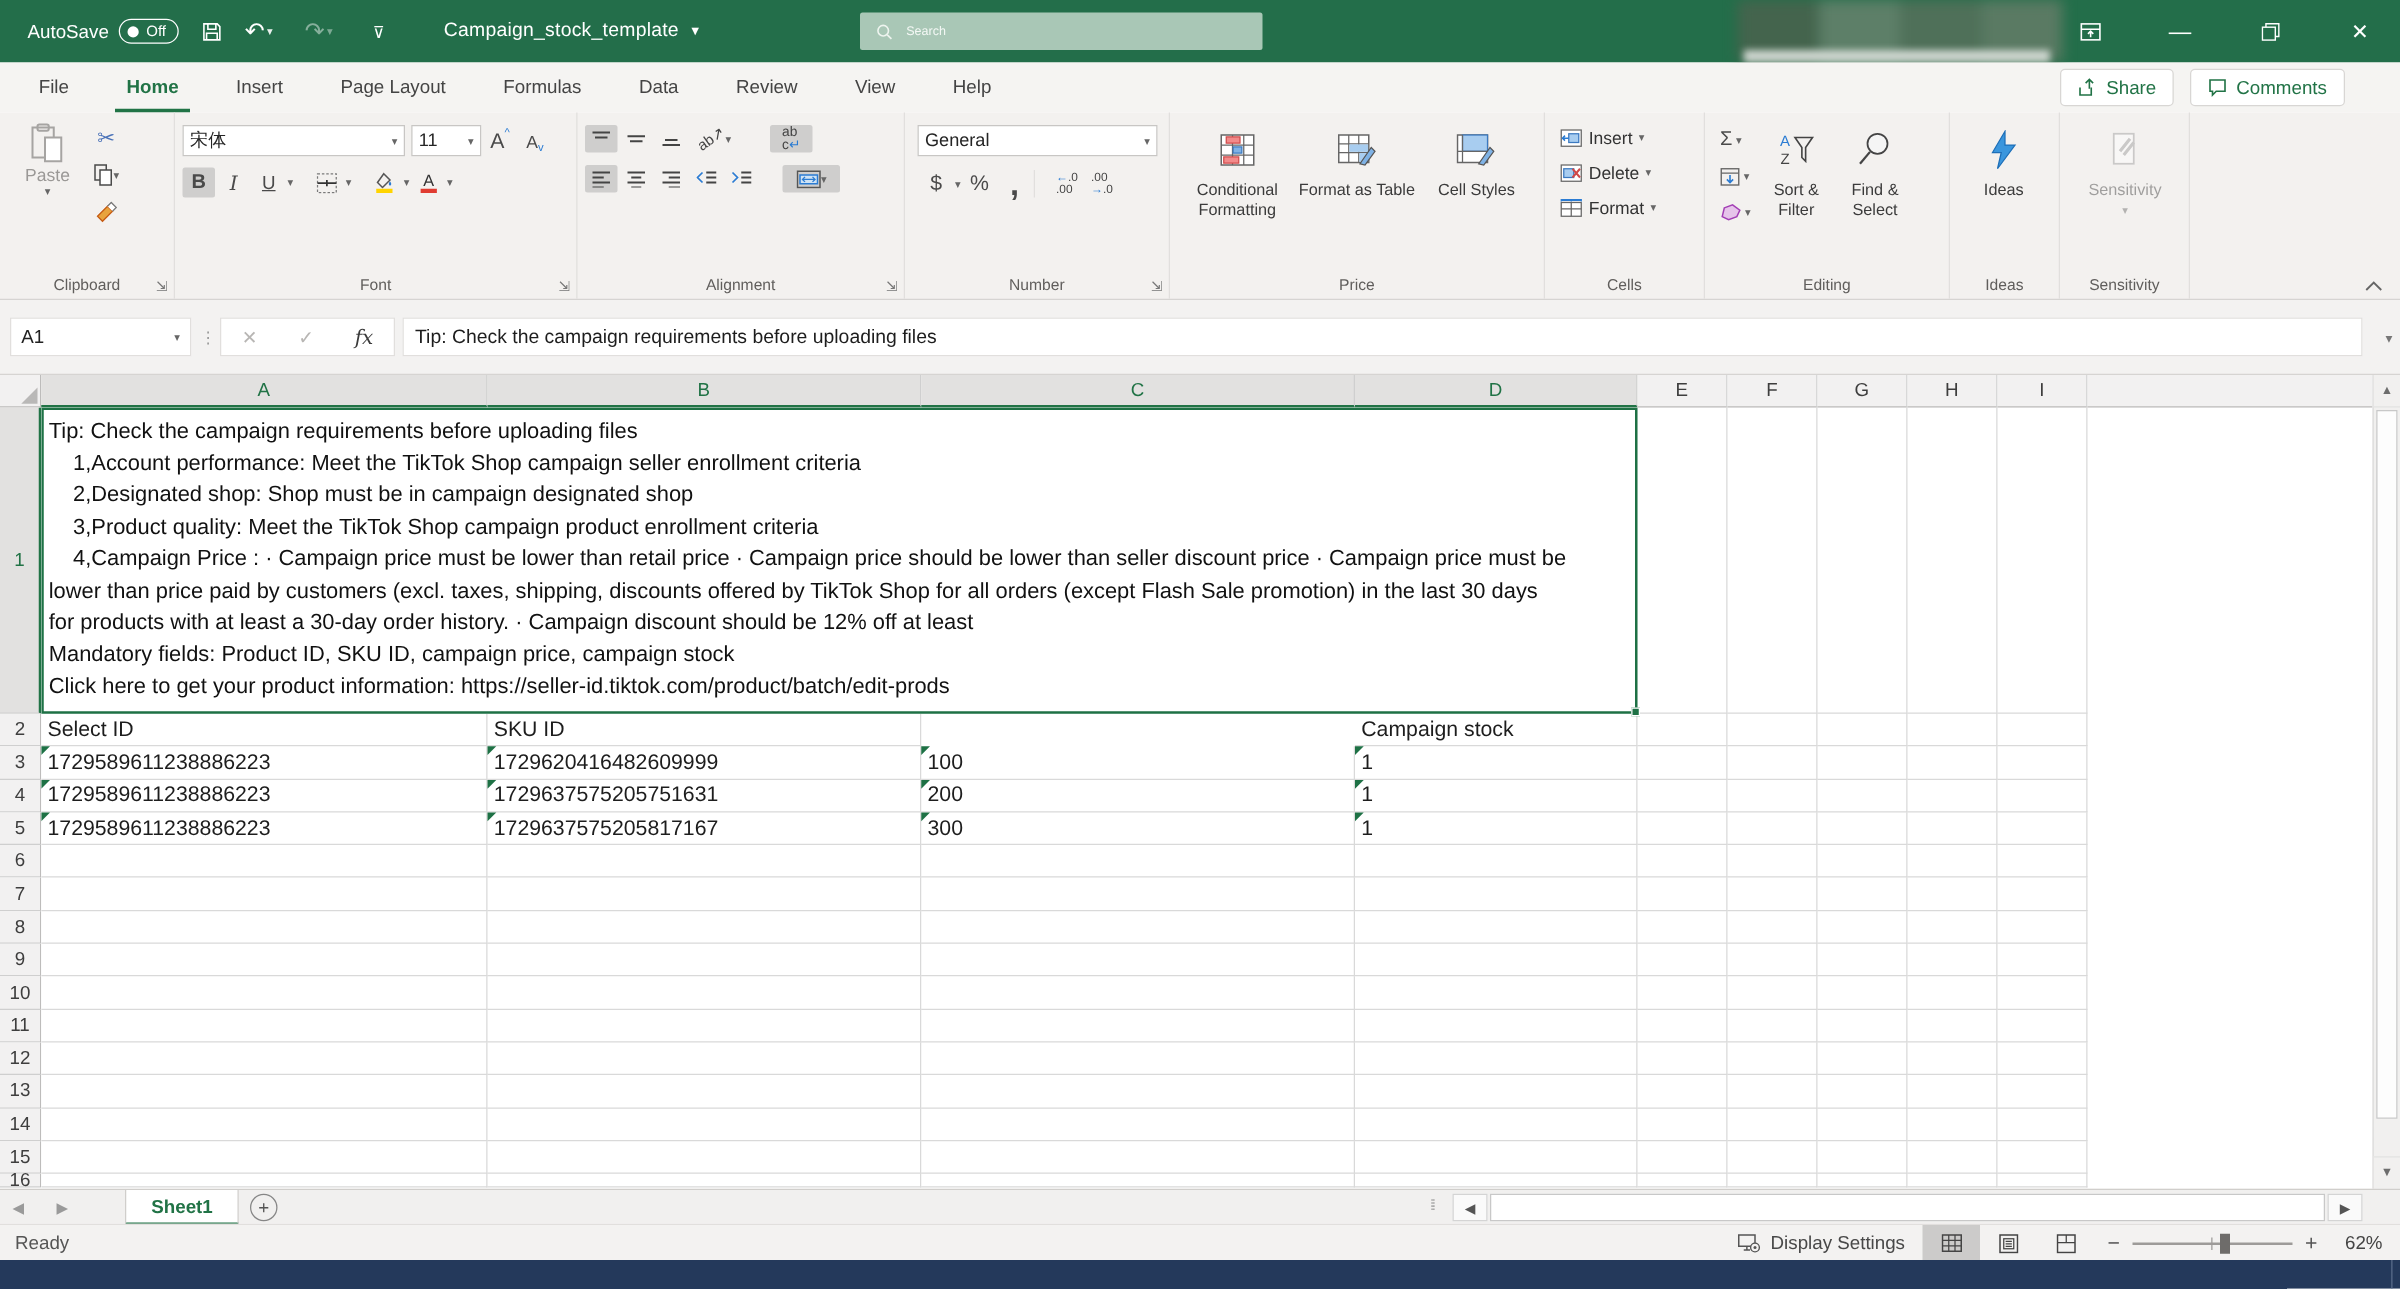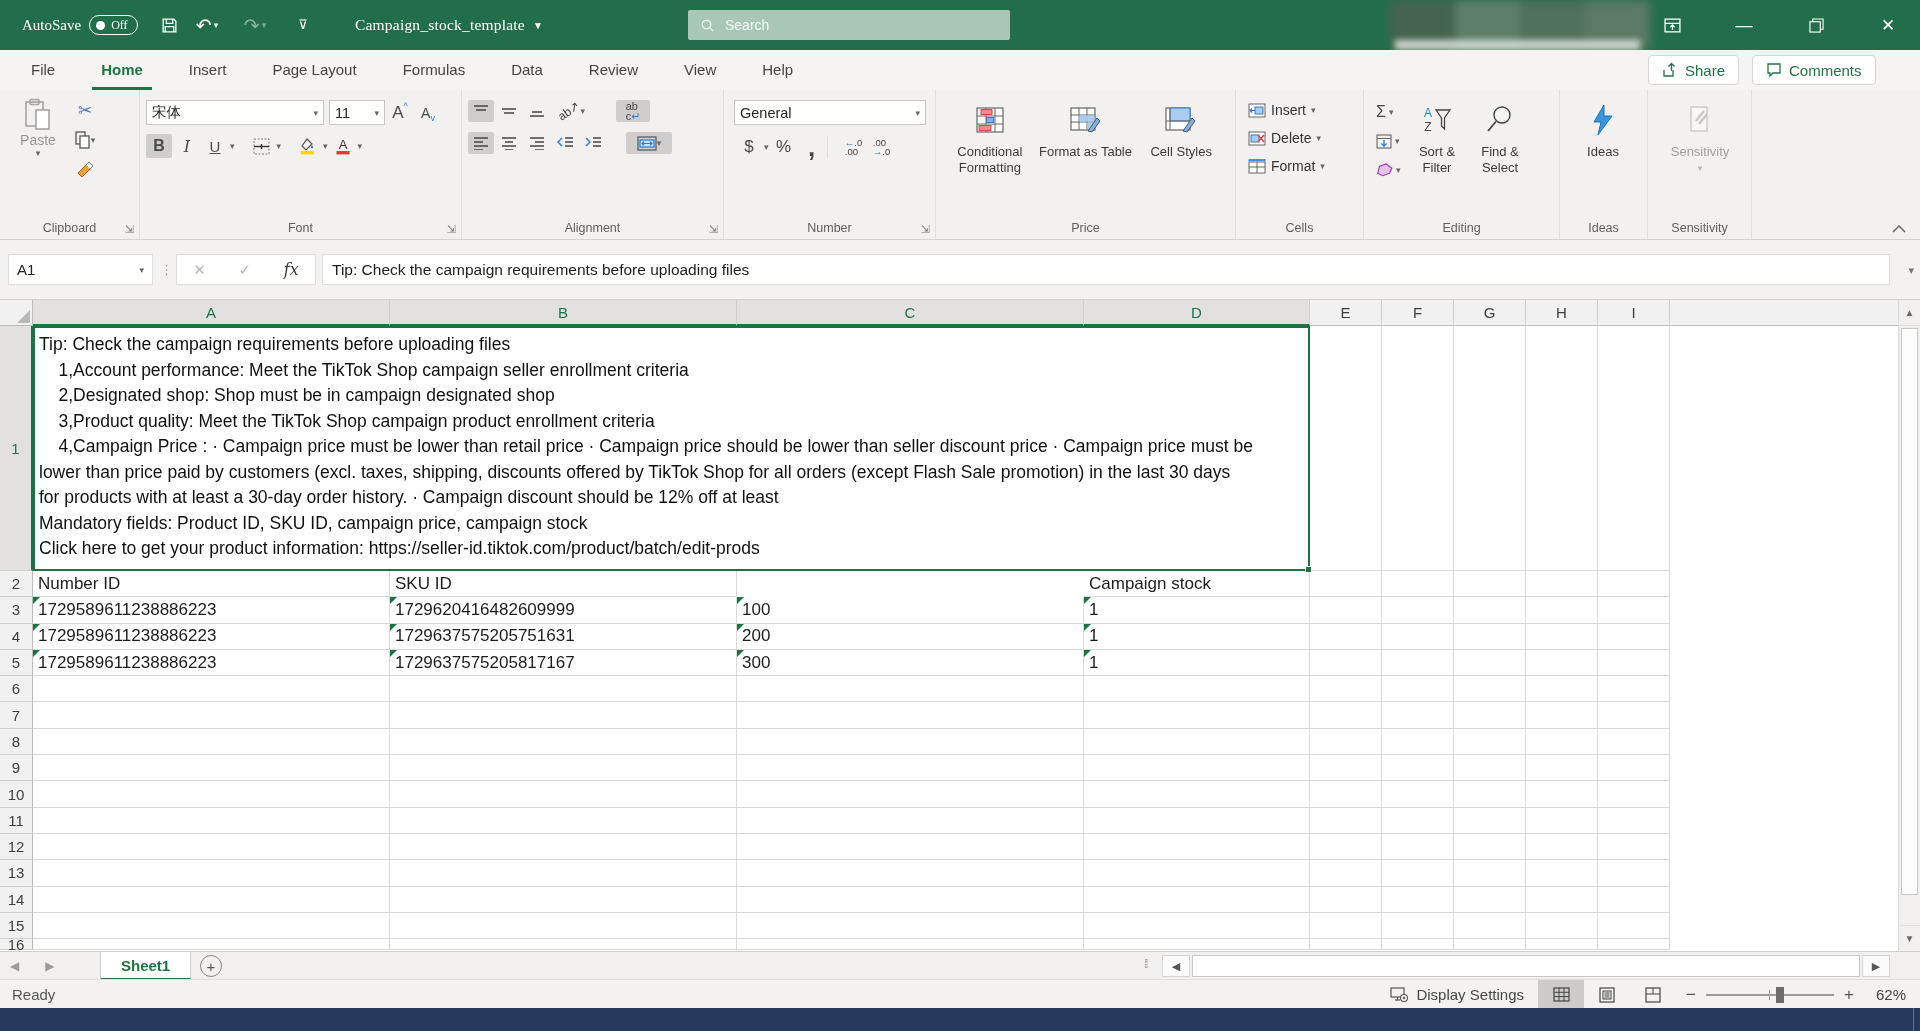--- a/index.html
+++ b/index.html
@@ -1,31 +1,31 @@
 <!DOCTYPE html>
 <html><head>
 <meta charset="utf-8">
 <style>
   * { margin:0; padding:0; box-sizing:border-box; }
   html,body { width:1920px; height:1031px; overflow:hidden; }
   body { font-family:"Liberation Sans", sans-serif; position:relative; background:#fff; color:#3b3b3b; }
 
   
   #titlebar { position:absolute; left:0; top:0; width:1920px; height:50px; background:#236e4a; color:#fff; }
-  .tb-item { position:absolute; top:0; height:50px; display:flex; align-items:center; color:#fff;font-family:Liberation Serif, serif; }
+  .tb-item { position:absolute; top:0; height:50px; display:flex; align-items:center; color:#fff; }
   #autosave { left:22px; gap:8px; font-size:15px; }
   .pill { border:1px solid #fff; border-radius:10px; height:20px; padding:0 9px 0 6px; display:flex; align-items:center; gap:6px; font-size:12px; }
   .pill .dot { width:9px; height:9px; border-radius:50%; background:#fff; }
   .qat-btn { width:34px; justify-content:center; font-size:19px; cursor:default; }
   #undo-btn { left:190px; } #redo-btn { left:238px; opacity:.45; } #qat-custom { left:286px; font-size:13px; }
   #save-btn { left:152px; }
   .mini-carет { font-size:9px; margin-left:2px; opacity:.9; }
   #doc-title { left:355px; font-size:15.5px; gap:8px; letter-spacing:.2px; }
   #doc-title .caret { font-size:10px; }
-  #search-box { position:absolute; left:688px; top:10px; width:322px; height:30px; background:#a9c7b6; border-radius:2px; display:flex; align-items:center; padding-left:12px; gap:10px; color:#f4f8f5; font-size:14px; }
+  #search-box { position:absolute; left:688px; top:10px; width:322px; height:30px; background:#a9c7b6; border-radius:2px; display:flex; align-items:center; padding-left:12px; gap:10px; color:#f4f8f5; font-size:10px; }
   #blur-user { position:absolute; left:1390px; top:0; width:260px; height:50px; display:flex; filter:blur(5px); }
   #blur-user div { flex:1; }
   #blur-strip { position:absolute; left:1395px; top:40px; width:245px; height:10px; background:#cdd5ce; filter:blur(3px); }
   .winbtn { position:absolute; top:0; width:64px; height:50px; display:flex; align-items:center; justify-content:center; color:#fff; }
   #ribbon-opts { left:1640px; } #min-btn { left:1712px; font-size:18px; } #restore-btn { left:1784px; } #close-btn { left:1856px; font-size:17px; }
 
   
   #menubar { position:absolute; left:0; top:50px; width:1920px; height:40px; background:#f5f4f2; }
   #ribbon-tabs { position:absolute; left:8px; top:0; height:40px; display:flex; }
   .mtab { padding:0 23px; line-height:40px; font-size:15px; color:#444; position:relative; }
@@ -646,21 +646,21 @@
   <div class="cell" style="grid-area: 1 / 1;"></div>
       <div class="cell" style="grid-area: 1 / 2;"></div>
       <div class="cell" style="grid-area: 1 / 3;"></div>
       <div class="cell" style="grid-area: 1 / 4;"></div>
       <div class="cell" style="grid-area: 1 / 5;"></div>
       <div class="cell" style="grid-area: 1 / 6;"></div>
       <div class="cell" style="grid-area: 1 / 7;"></div>
       <div class="cell" style="grid-area: 1 / 8;"></div>
       <div class="cell" style="grid-area: 1 / 9;"></div>
       <div class="cell filler" style="grid-area: 1 / 10;"></div>
-      <div class="cell" style="grid-area: 2 / 1;">Number ID</div>
+      <div class="cell" style="grid-area: 2 / 1;">Select ID</div>
       <div class="cell" style="grid-area: 2 / 2;">SKU ID</div>
       <div class="cell" style="grid-area: 2 / 4;">Campaign stock</div>
       <div class="cell" style="grid-area: 2 / 5;"></div>
       <div class="cell" style="grid-area: 2 / 6;"></div>
       <div class="cell" style="grid-area: 2 / 7;"></div>
       <div class="cell" style="grid-area: 2 / 8;"></div>
       <div class="cell" style="grid-area: 2 / 9;"></div>
       <div class="cell filler" style="grid-area: 2 / 10;"></div>
       <div class="cell" style="grid-area: 3 / 1;"><span class="tri"></span>1729589611238886223</div>
       <div class="cell" style="grid-area: 3 / 2;"><span class="tri"></span>1729620416482609999</div>

